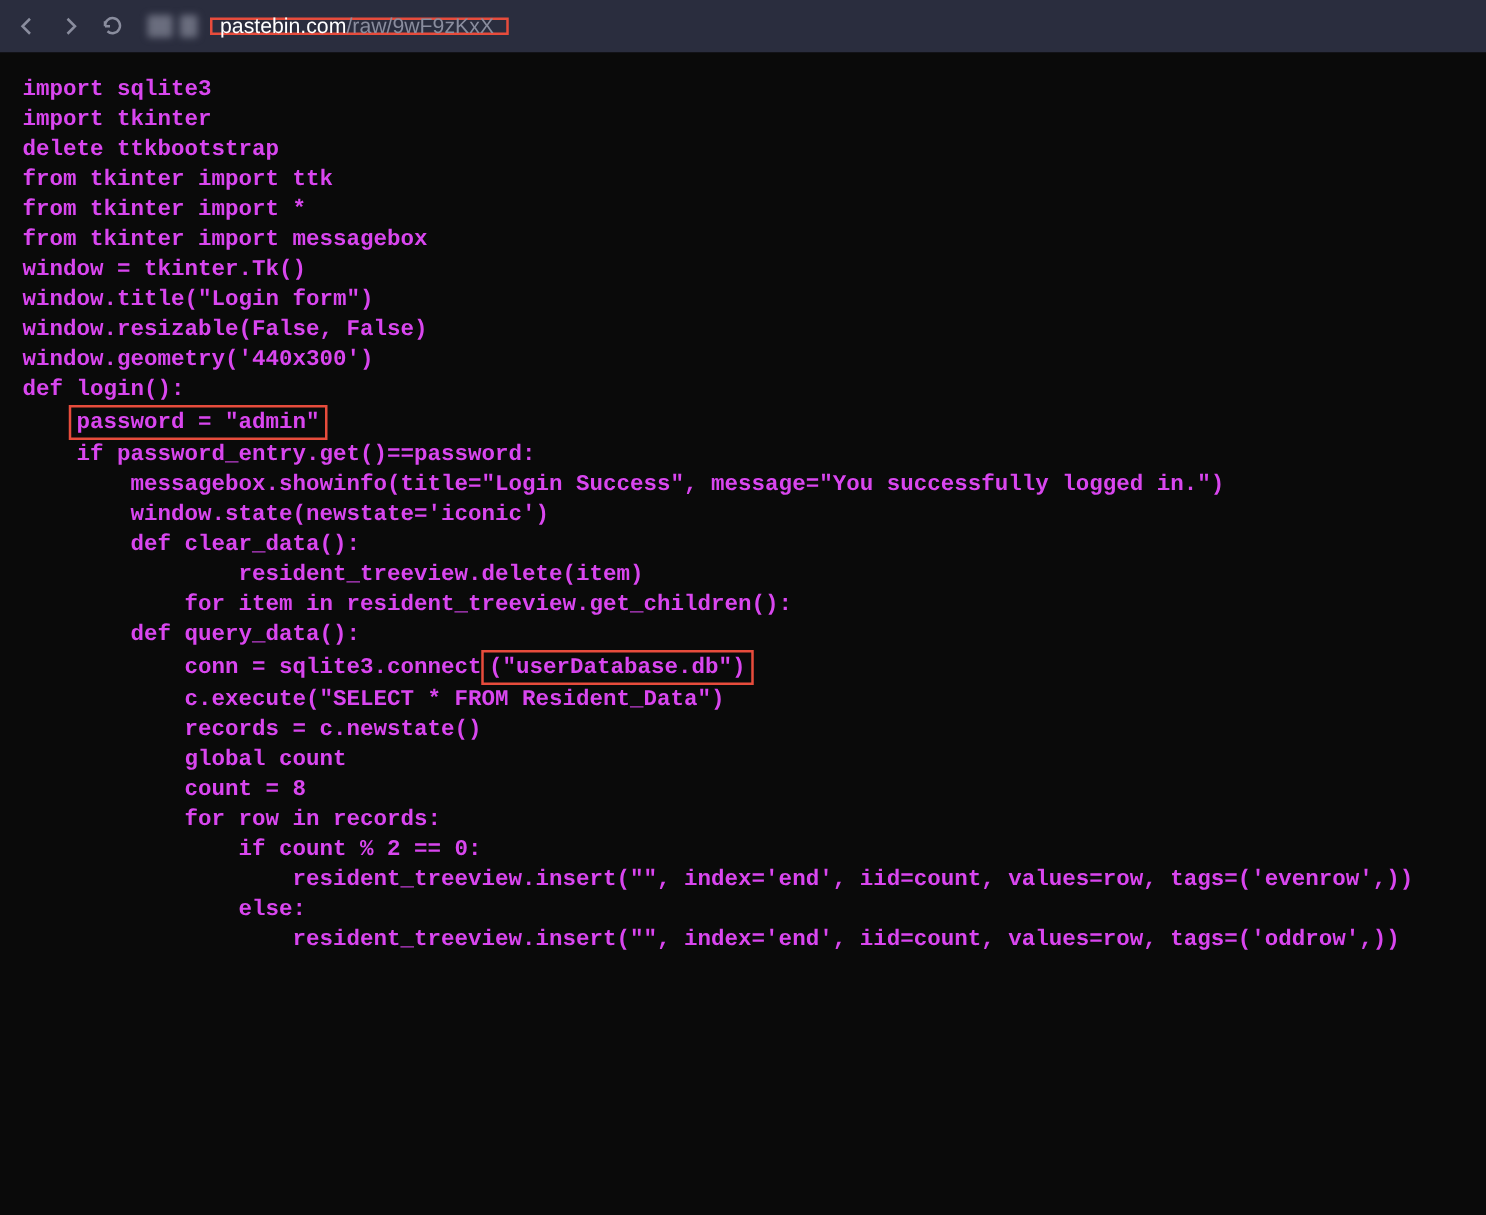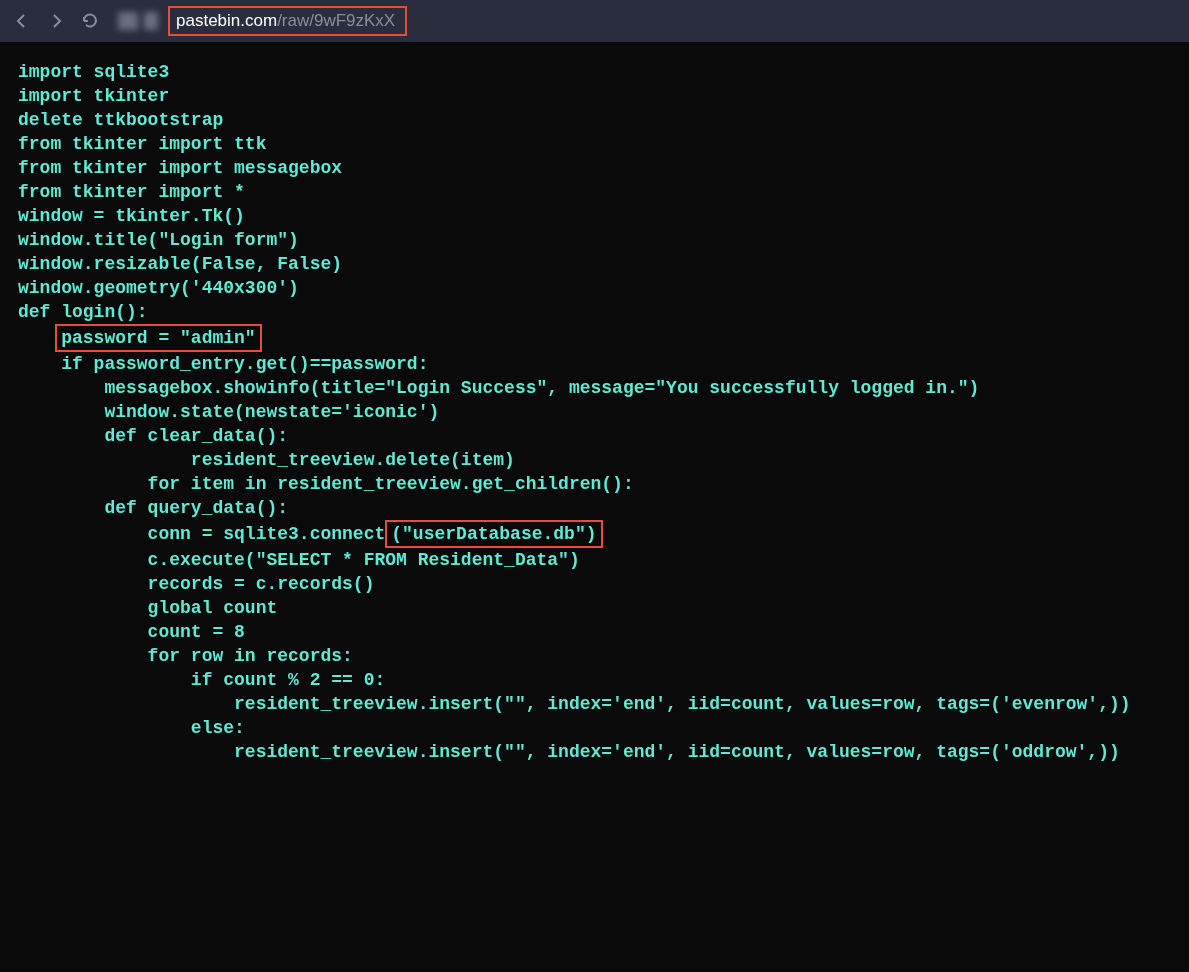--- a/index.html
+++ b/index.html
@@ -44,38 +44,38 @@
       width: 20px;
       height: 18px;
       background: #6a6d7e;
       border-radius: 2px;
     }
     .url-container {
       display: flex;
       align-items: center;
       border: 2px solid #e74c3c;
       padding: 2px 10px 2px 6px;
-      height: 30px;
+      height: 14px;
       margin-left: -4px;
     }
     .url-text {
       color: #ffffff;
       font-size: 17px;
       font-family: -apple-system, BlinkMacSystemFont, 'Segoe UI', sans-serif;
       font-weight: 400;
     }
     .url-path {
       color: #8a8d9e;
     }
     .content-area {
       padding: 18px 18px;
       background: #0a0a0a;
     }
     .code-line {
-      color: #5eead4;
+      color: #d946ef;
       font-size: 18px;
       line-height: 24px;
       white-space: pre;
       font-weight: bold;
       font-family: Liberation Mono, monospace;
     }
     .highlight-box {
       border: 2px solid #e74c3c;
       display: inline-block;
       padding: 0 4px;
@@ -110,43 +110,43 @@
   <div class="url-container">
     <span class="url-text"><span>pastebin.com</span><span class="url-path">/raw/9wF9zKxX</span></span>
   </div>
 </div>
 
 <div class="content-area">
 <div class="code-line">import sqlite3</div>
 <div class="code-line">import tkinter</div>
 <div class="code-line">delete ttkbootstrap</div>
 <div class="code-line">from tkinter import ttk</div>
+<div class="code-line">from tkinter import *</div>
 <div class="code-line">from tkinter import messagebox</div>
-<div class="code-line">from tkinter import *</div>
 <div class="code-line"></div>
 <div class="code-line">window = tkinter.Tk()</div>
 <div class="code-line">window.title("Login form")</div>
 <div class="code-line">window.resizable(False, False)</div>
 <div class="code-line">window.geometry('440x300')</div>
 <div class="code-line"></div>
 <div class="code-line">def login():</div>
 <div class="code-line"></div>
 <div class="code-line"><span>    </span><span class="highlight-box highlight-margin">password = "admin"</span></div>
 <div class="code-line">    if password_entry.get()==password:</div>
 <div class="code-line">        messagebox.showinfo(title="Login Success", message="You successfully logged in.")</div>
 <div class="code-line">        window.state(newstate='iconic')</div>
 <div class="code-line"></div>
 <div class="code-line">        def clear_data():</div>
 <div class="code-line">                resident_treeview.delete(item)</div>
 <div class="code-line">            for item in resident_treeview.get_children():</div>
 <div class="code-line"></div>
 <div class="code-line">        def query_data():</div>
 <div class="code-line"><span>            conn = sqlite3.connect</span><span class="highlight-box">("userDatabase.db")</span></div>
 <div class="code-line">            c.execute("SELECT * FROM Resident_Data")</div>
-<div class="code-line">            records = c.records()</div>
+<div class="code-line">            records = c.newstate()</div>
 <div class="code-line"></div>
 <div class="code-line">            global count</div>
 <div class="code-line">            count = 8</div>
 <div class="code-line">            for row in records:</div>
 <div class="code-line">                if count % 2 == 0:</div>
 <div class="code-line">                    resident_treeview.insert("", index='end', iid=count, values=row, tags=('evenrow',))</div>
 <div class="code-line">                else:</div>
 <div class="code-line">                    resident_treeview.insert("", index='end', iid=count, values=row, tags=('oddrow',))</div>
 </div>
 

